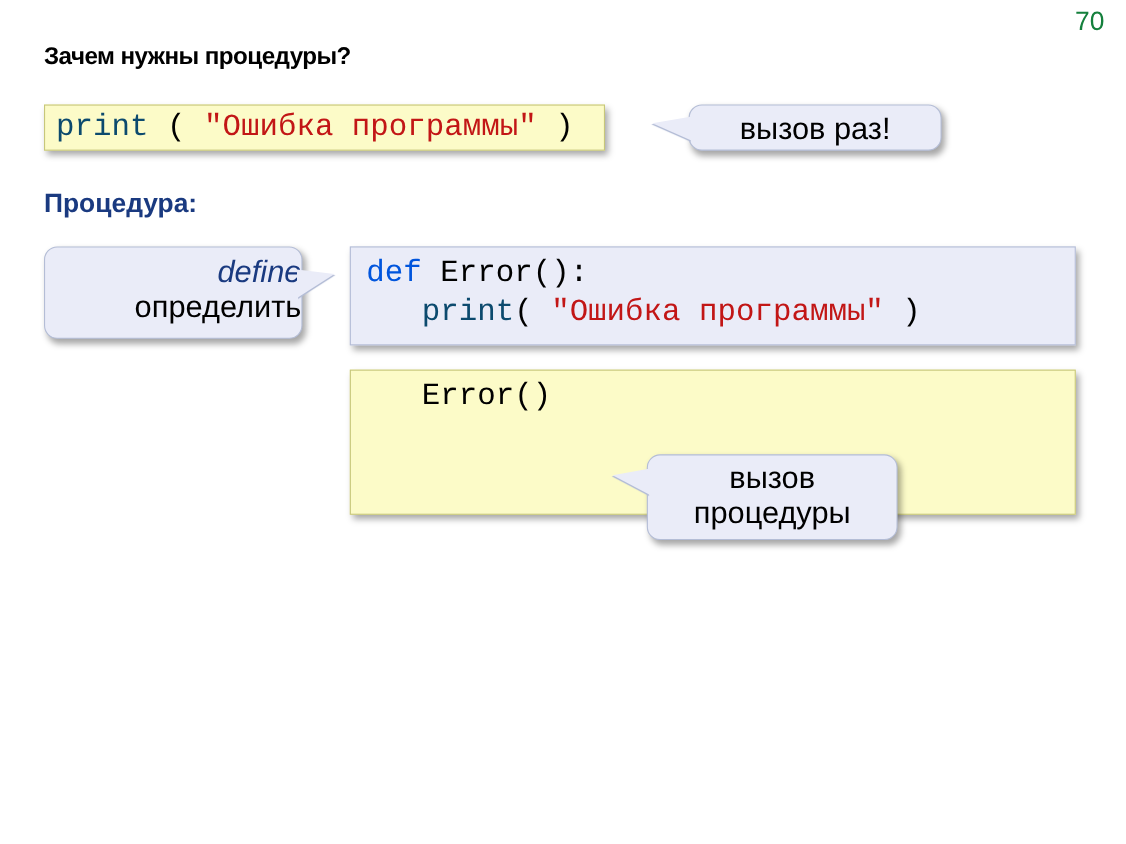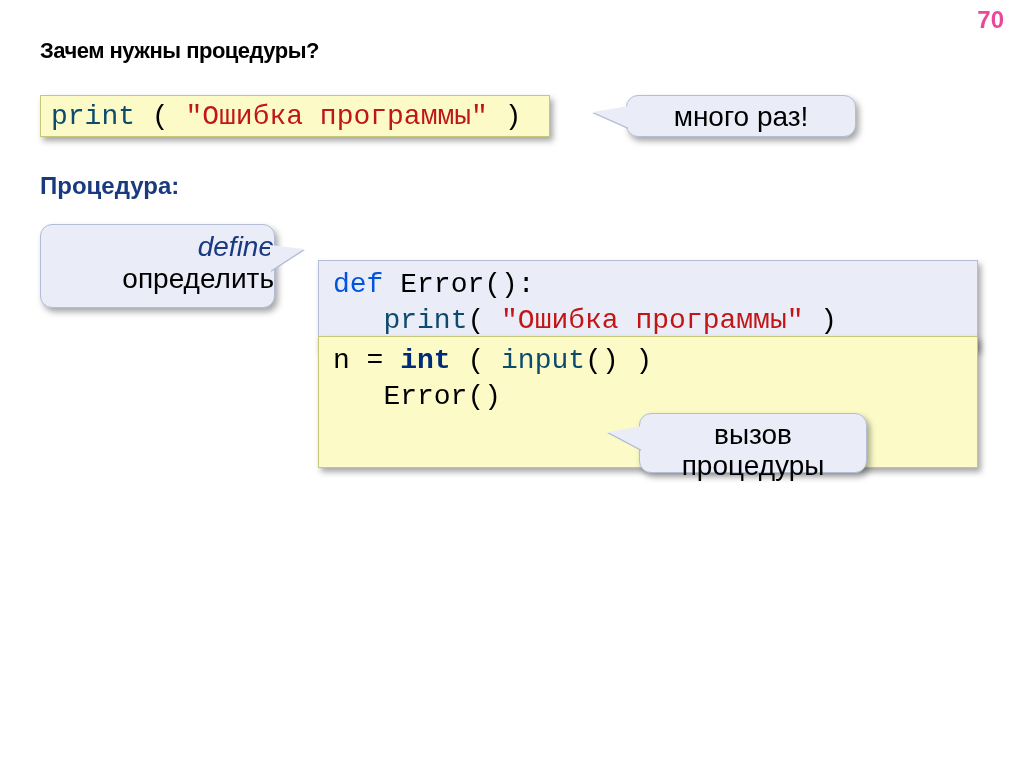--- a/index.html
+++ b/index.html
@@ -10,22 +10,22 @@
     background: #ffffff;
     font-family: Arial, Helvetica, sans-serif;
     position: relative;
     overflow: hidden;
   }
   .page-number {
     position: absolute;
     top: 6px;
     right: 20px;
     font-size: 24px;
-    font-weight: bold;
-    color: #ec4899;
+    font-weight: normal;
+    color: #15803d;
   }
   .title {
     position: absolute;
     top: 38px;
     left: 40px;
     font-size: 22px;
     font-weight: bold;
     color: #000;
     letter-spacing: -0.5px;
   }
@@ -39,21 +39,21 @@
   }
 
   
   .box {
     position: absolute;
     border: 1px solid;
     box-shadow: 3px 4px 6px rgba(0,0,0,0.35);
     box-sizing: border-box;
   }
   .yellow-box   { background: #fcfbc8; border-color: #c7c77a; }
-  .blue-box     { background: #eaecf8; border-color: #b4bdd6; margin-top: 36px; }
+  .blue-box     { background: #eaecf8; border-color: #b4bdd6; }
   .callout-box  { background: #eaecf8; border-color: #b4bdd6; border-radius: 12px; }
 
   
   #box1 {
     top: 95px; left: 40px; width: 510px; height: 42px;
     padding: 3px 10px 0 10px;
   }
   #callout-many {
     top: 95px; left: 626px; width: 230px; height: 42px;
     text-align: center;
@@ -92,21 +92,21 @@
     padding: 6px 14px 0 14px;
   }
 
   
   #box3 {
     top: 336px; left: 318px; width: 660px; height: 132px;
     padding: 6px 14px 0 14px;
   }
 
   #callout-call {
-    top: 413px; left: 639px; width: 228px; height: 60px;
+    top: 413px; left: 588px; width: 228px; height: 78px;
     text-align: center;
     line-height: 1.1;
   }
   #callout-call::before {
     content: "";
     position: absolute;
     left: -32px; top: 12px;
     width: 0; height: 0;
     border-top: 6px solid transparent;
     border-bottom: 18px solid transparent;
@@ -153,34 +153,33 @@
 
 <div class="page-number">70</div>
 <div class="title">Зачем нужны процедуры?</div>
 <div class="subhead">Процедура:</div>
 
 <div id="box1" class="box yellow-box">
   <span class="mono"><span class="kw-teal">print</span><span> ( </span><span class="str-red">"Ошибка программы"</span><span> )</span></span>
 </div>
 
 <div id="callout-many" class="box callout-box">
-  <span class="c-single">много раз!</span>
+  <span class="c-single">вызов раз!</span>
 </div>
 
 <div id="callout-define" class="box callout-box">
   <span class="c-line1">define</span>
   <span class="c-line2">определить</span>
 </div>
 
 <div id="box2" class="box blue-box">
   <div class="mono"><span class="kw-blue">def</span><span> Error():</span></div>
   <div class="mono"><span>   </span><span class="kw-teal">print</span><span>( </span><span class="str-red">"Ошибка программы"</span><span> )</span></div>
 </div>
 
 <div id="box3" class="box yellow-box">
-  <div class="mono"><span>n = </span><span class="kw-navy">int</span><span> ( </span><span class="kw-teal">input</span><span>() )</span></div>
   <div class="mono"><span>   Error()</span></div>
 </div>
 
 <div id="callout-call" class="box callout-box">
   <span class="c-single" style="line-height:1.1; margin-top:6px;">вызов</span>
   <span class="c-single" style="line-height:1.1;">процедуры</span>
 </div>
 
 </body></html>

